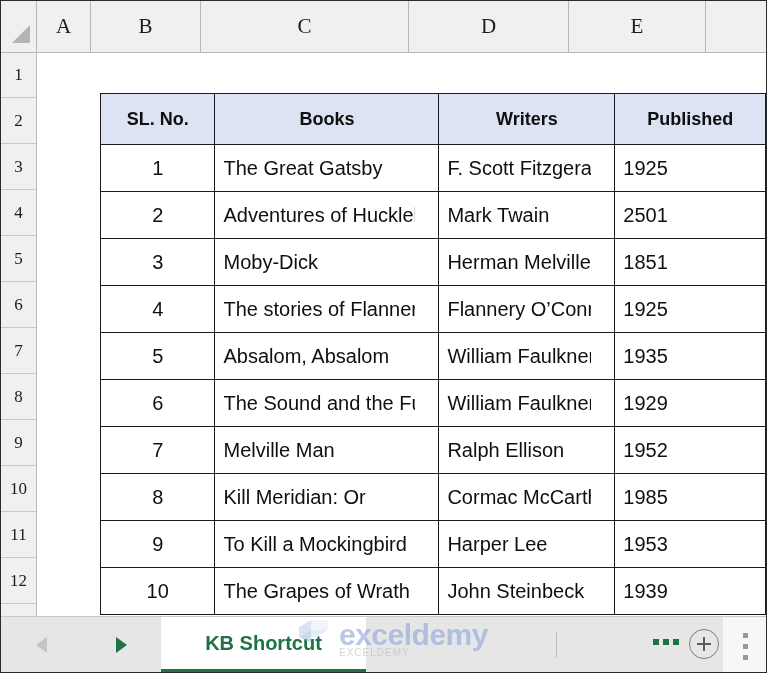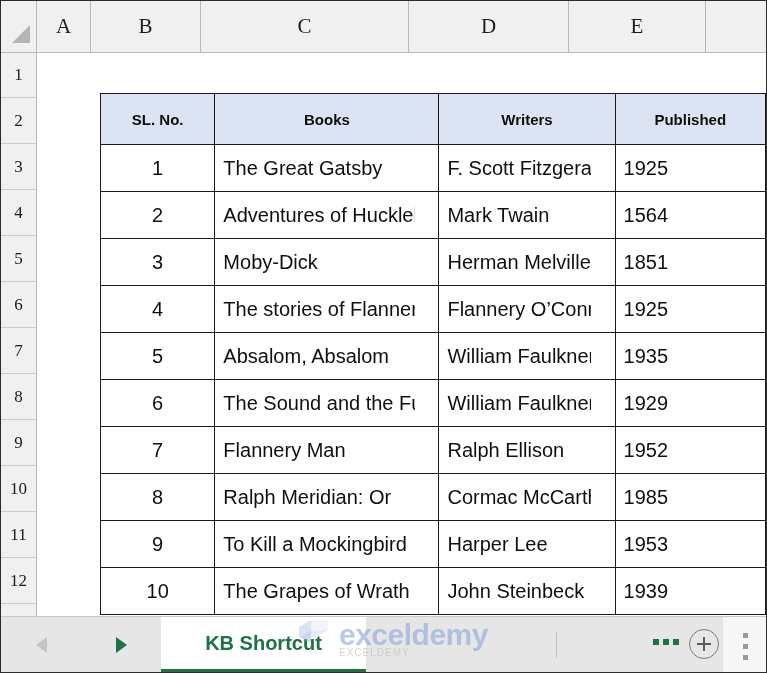--- a/index.html
+++ b/index.html
@@ -92,21 +92,21 @@
     font-size:20px;
     color:#0f0f0f;
     overflow:hidden;
     white-space:nowrap;
     font-family:"Liberation Sans", sans-serif;
   }
   #tbl tr.hdr td{
     background:#dce3f2;
     font-weight:bold;
     text-align:center;
-    font-size:15px;
+    font-size:18px;
     height:50px;
   }
   td.c-sl{width:100px;text-align:center;}
   td.c-book{width:208px;text-align:left;}
   td.c-writer{width:160px;text-align:left;}
   td.c-year{width:137px;}
   
   .clip{display:block;overflow:hidden;white-space:nowrap;}
   td.c-book .clip{width:192px;}
   td.c-writer .clip{width:144px;}
@@ -256,21 +256,21 @@
           <td class="c-year">1925</td>
         </tr>
         <tr>
           <td class="c-sl">2</td>
           <td class="c-book">
               <span class="clip">Adventures of Huckleberry Finn</span>
             </td>
           <td class="c-writer">
               <span class="clip">Mark Twain</span>
             </td>
-          <td class="c-year">1564</td>
+          <td class="c-year">2501</td>
         </tr>
         <tr>
           <td class="c-sl">3</td>
           <td class="c-book">
               <span class="clip">Moby-Dick</span>
             </td>
           <td class="c-writer">
               <span class="clip">Herman Melville</span>
             </td>
           <td class="c-year">1851</td>
@@ -301,31 +301,31 @@
               <span class="clip">The Sound and the Fury</span>
             </td>
           <td class="c-writer">
               <span class="clip">William Faulkner</span>
             </td>
           <td class="c-year">1929</td>
         </tr>
         <tr>
           <td class="c-sl">7</td>
           <td class="c-book">
-              <span class="clip">Flannery Man</span>
+              <span class="clip">Melville Man</span>
             </td>
           <td class="c-writer">
               <span class="clip">Ralph Ellison</span>
             </td>
           <td class="c-year">1952</td>
         </tr>
         <tr>
           <td class="c-sl">8</td>
           <td class="c-book">
-              <span class="clip">Ralph Meridian: Or</span>
+              <span class="clip">Kill Meridian: Or</span>
             </td>
           <td class="c-writer">
               <span class="clip">Cormac McCarthy</span>
             </td>
           <td class="c-year">1985</td>
         </tr>
         <tr>
           <td class="c-sl">9</td>
           <td class="c-book">
               <span class="clip">To Kill a Mockingbird</span>

